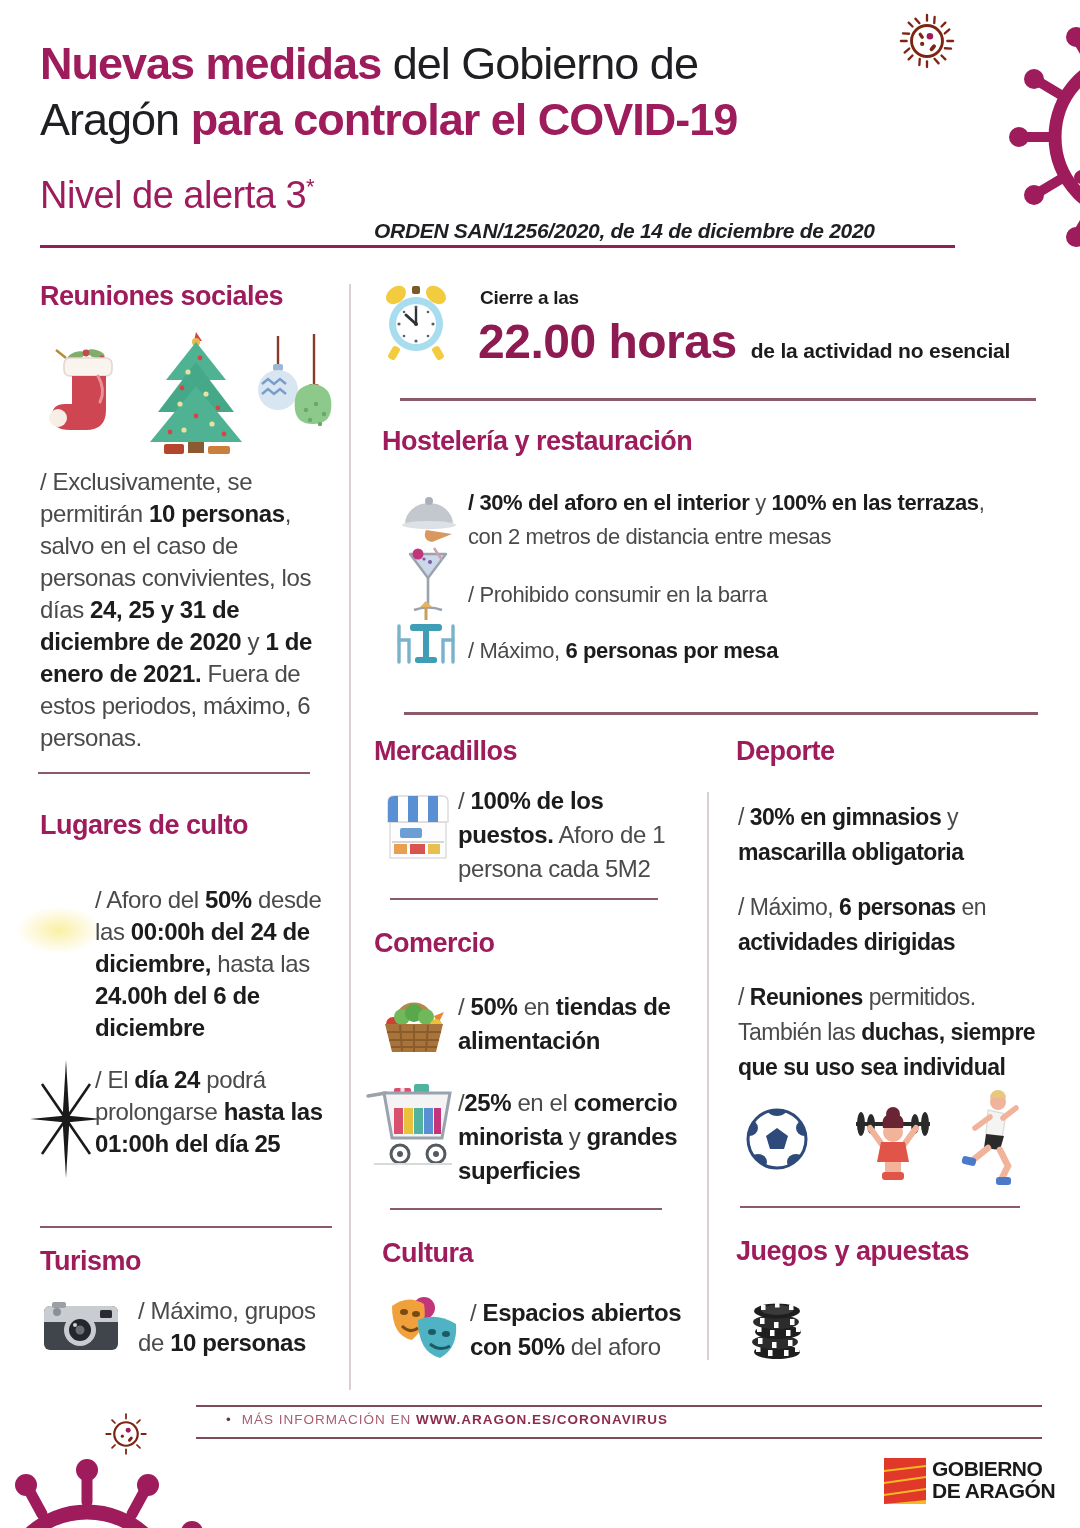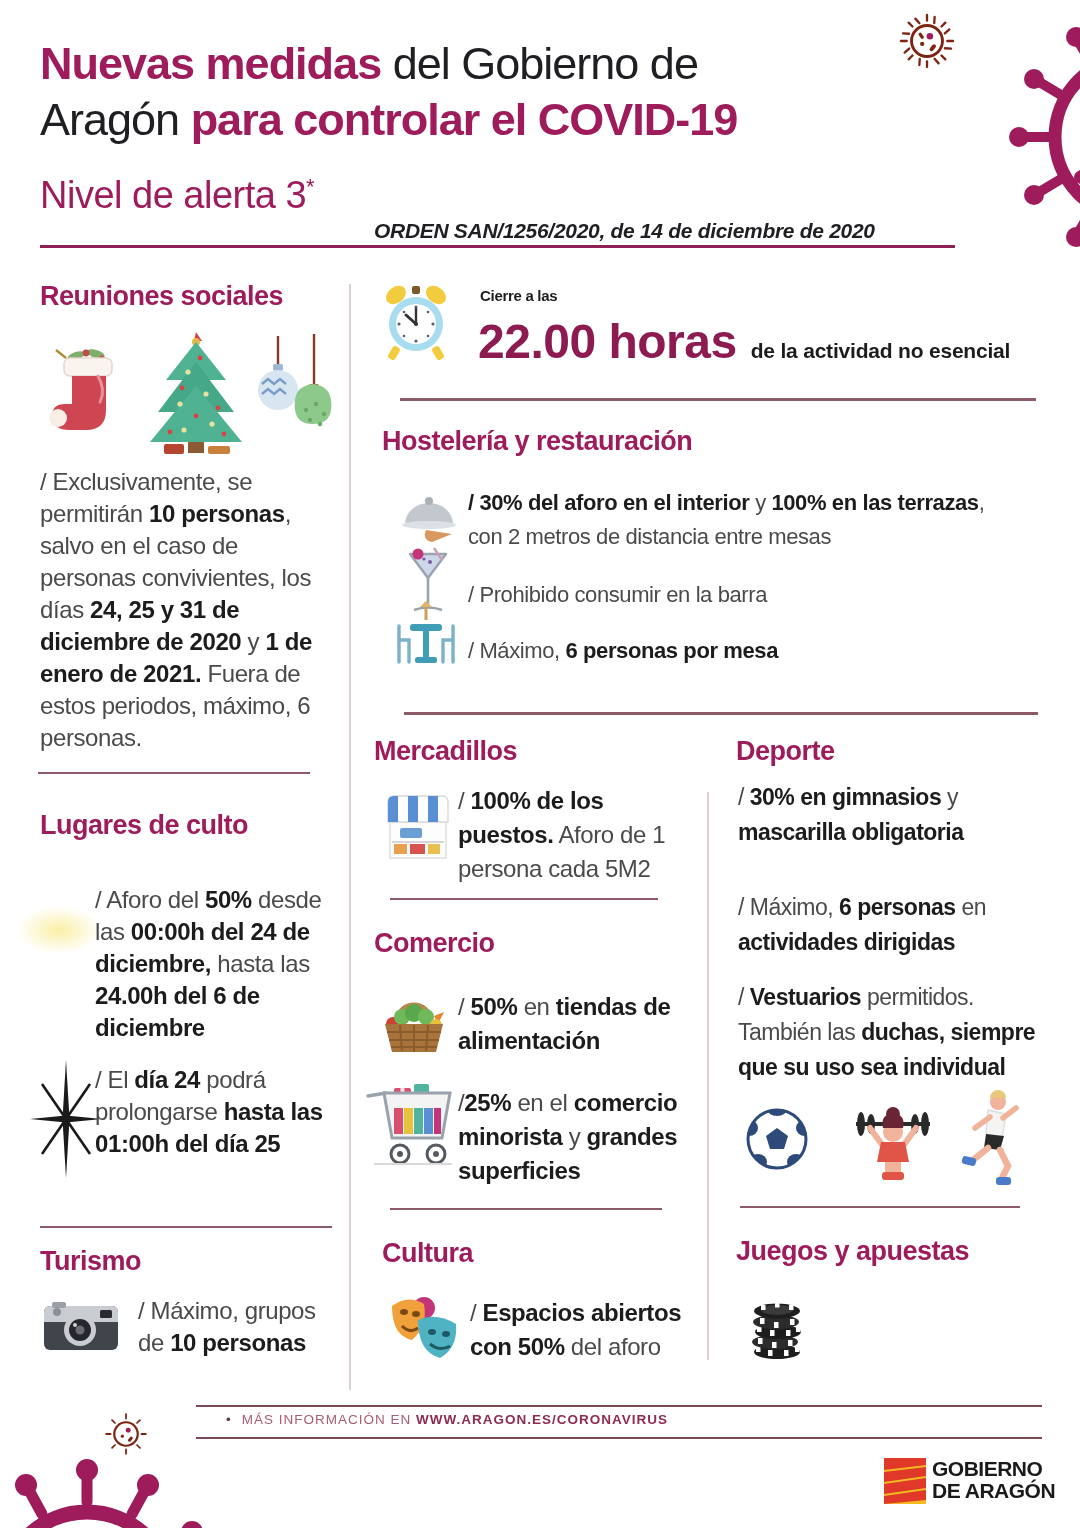--- a/index.html
+++ b/index.html
@@ -24,21 +24,21 @@
   .txt-m{font-size:24px;line-height:34px;letter-spacing:-0.4px;}
   .txt-h{font-size:22px;line-height:34px;letter-spacing:-0.4px;}
   .txt-d{font-size:23px;line-height:35px;letter-spacing:-0.5px;}
   .hrule{height:2px;background:var(--rule);}
   .vrule{width:2px;background:var(--vrule);}
   .title{font-size:45px;line-height:56px;letter-spacing:-1px;color:var(--ink);}
   .title .mag{color:var(--accent);font-weight:700;text-align:center;}
   .alert{font-size:38px;color:var(--accent);letter-spacing:-0.5px;}
   .alert sup{font-size:22px;}
   .order{font-size:21px;font-style:italic;font-weight:700;color:var(--ink);letter-spacing:-0.3px;margin-top:23px;}
-  .cierre1{font-size:15px;font-weight:700;color:var(--bold);letter-spacing:-0.3px;}
+  .cierre1{font-size:19px;font-weight:700;color:var(--bold);letter-spacing:-0.3px;}
   .cierre-big{font-size:48px;font-weight:700;color:var(--accent-dark);letter-spacing:-0.5px;}
   .cierre-rest{font-size:21px;font-weight:700;color:var(--bold);letter-spacing:-0.2px;margin-left:14px;}
   .f-text{font-size:13.5px;letter-spacing:1px;color:#a85f72;white-space:nowrap;}
   .f-text .dot{color:#5a3a42;margin-right:10px;}
   .f-text .url{font-weight:700;color:#8e2c50;}
   .logo-text{font-size:21px;line-height:21.5px;font-weight:700;color:#1a1a1a;letter-spacing:-0.5px;}
   .glow{background:radial-gradient(ellipse at center,rgba(250,238,160,0.95) 0%,rgba(250,238,160,0) 70%);}
 </style>
 </head>
 <body>
@@ -385,25 +385,25 @@
     <path d="M18 36 q8 8 16 2" stroke="#7a4a14" stroke-width="3" fill="none"></path>
     <path d="M34 30 q18 -8 38 4 q2 24 -16 34 q-22 -6 -22 -38" fill="#4fb3c4"></path>
     <ellipse cx="48" cy="42" rx="4" ry="3" fill="#1e5a66"></ellipse>
     <ellipse cx="62" cy="44" rx="4" ry="3" fill="#1e5a66"></ellipse>
     <path d="M46 54 q10 8 20 2" stroke="#1e5a66" stroke-width="3" fill="none"></path>
   </svg>
   <div class="abs rich txt-m" style="left:470px;top:1296px;width:270px"><span>/ </span><span class="b">Espacios abiertos
 con 50%</span><span> del aforo</span></div>
 
   <div class="abs sec-h" style="left:736px;top:736px">Deporte</div>
-  <div class="abs rich txt-d" style="left:738px;top:780px;width:335px"><span>/ </span><span class="b">30% en gimnasios</span><span> y
+  <div class="abs rich txt-d" style="left:738px;top:800px;width:335px"><span>/ </span><span class="b">30% en gimnasios</span><span> y
 </span><span class="b">mascarilla obligatoria</span></div>
   <div class="abs rich txt-d" style="left:738px;top:890px;width:335px"><span>/ Máximo, </span><span class="b">6 personas</span><span> en
 </span><span class="b">actividades dirigidas</span></div>
-  <div class="abs rich txt-d" style="left:738px;top:980px;width:338px"><span>/ </span><span class="b">Vestuarios</span><span> permitidos.
+  <div class="abs rich txt-d" style="left:738px;top:980px;width:338px"><span>/ </span><span class="b">Reuniones</span><span> permitidos.
 También las </span><span class="b">duchas, siempre
 que su uso sea individual</span></div>
 
   <svg class="abs" style="left:744px;top:1106px" width="66" height="66" viewBox="0 0 66 66">
     <defs>
         <clipPath id="ballclip">
           <circle cx="33" cy="33" r="29"></circle>
         </clipPath>
       </defs>
     <circle cx="33" cy="33" r="29" fill="#ffffff" stroke="#2e4a7a" stroke-width="3"></circle>

